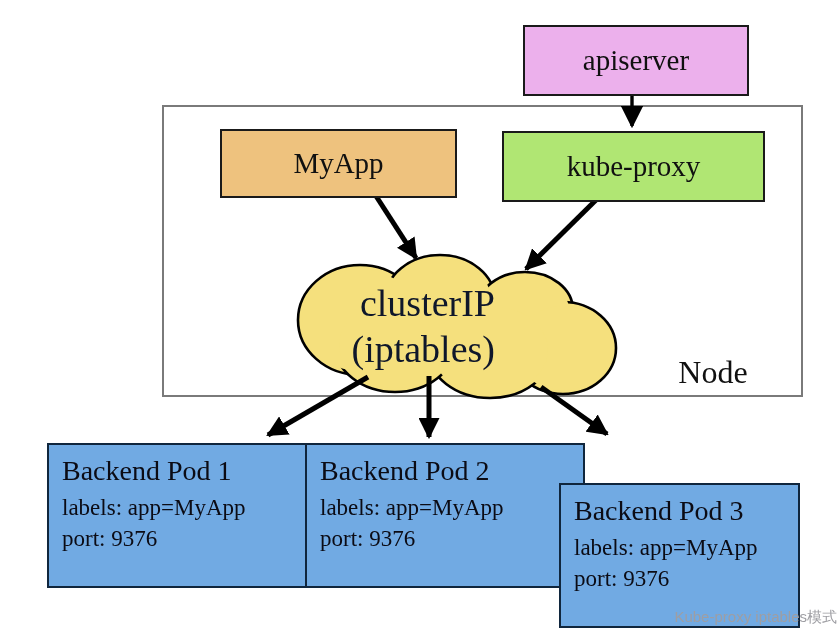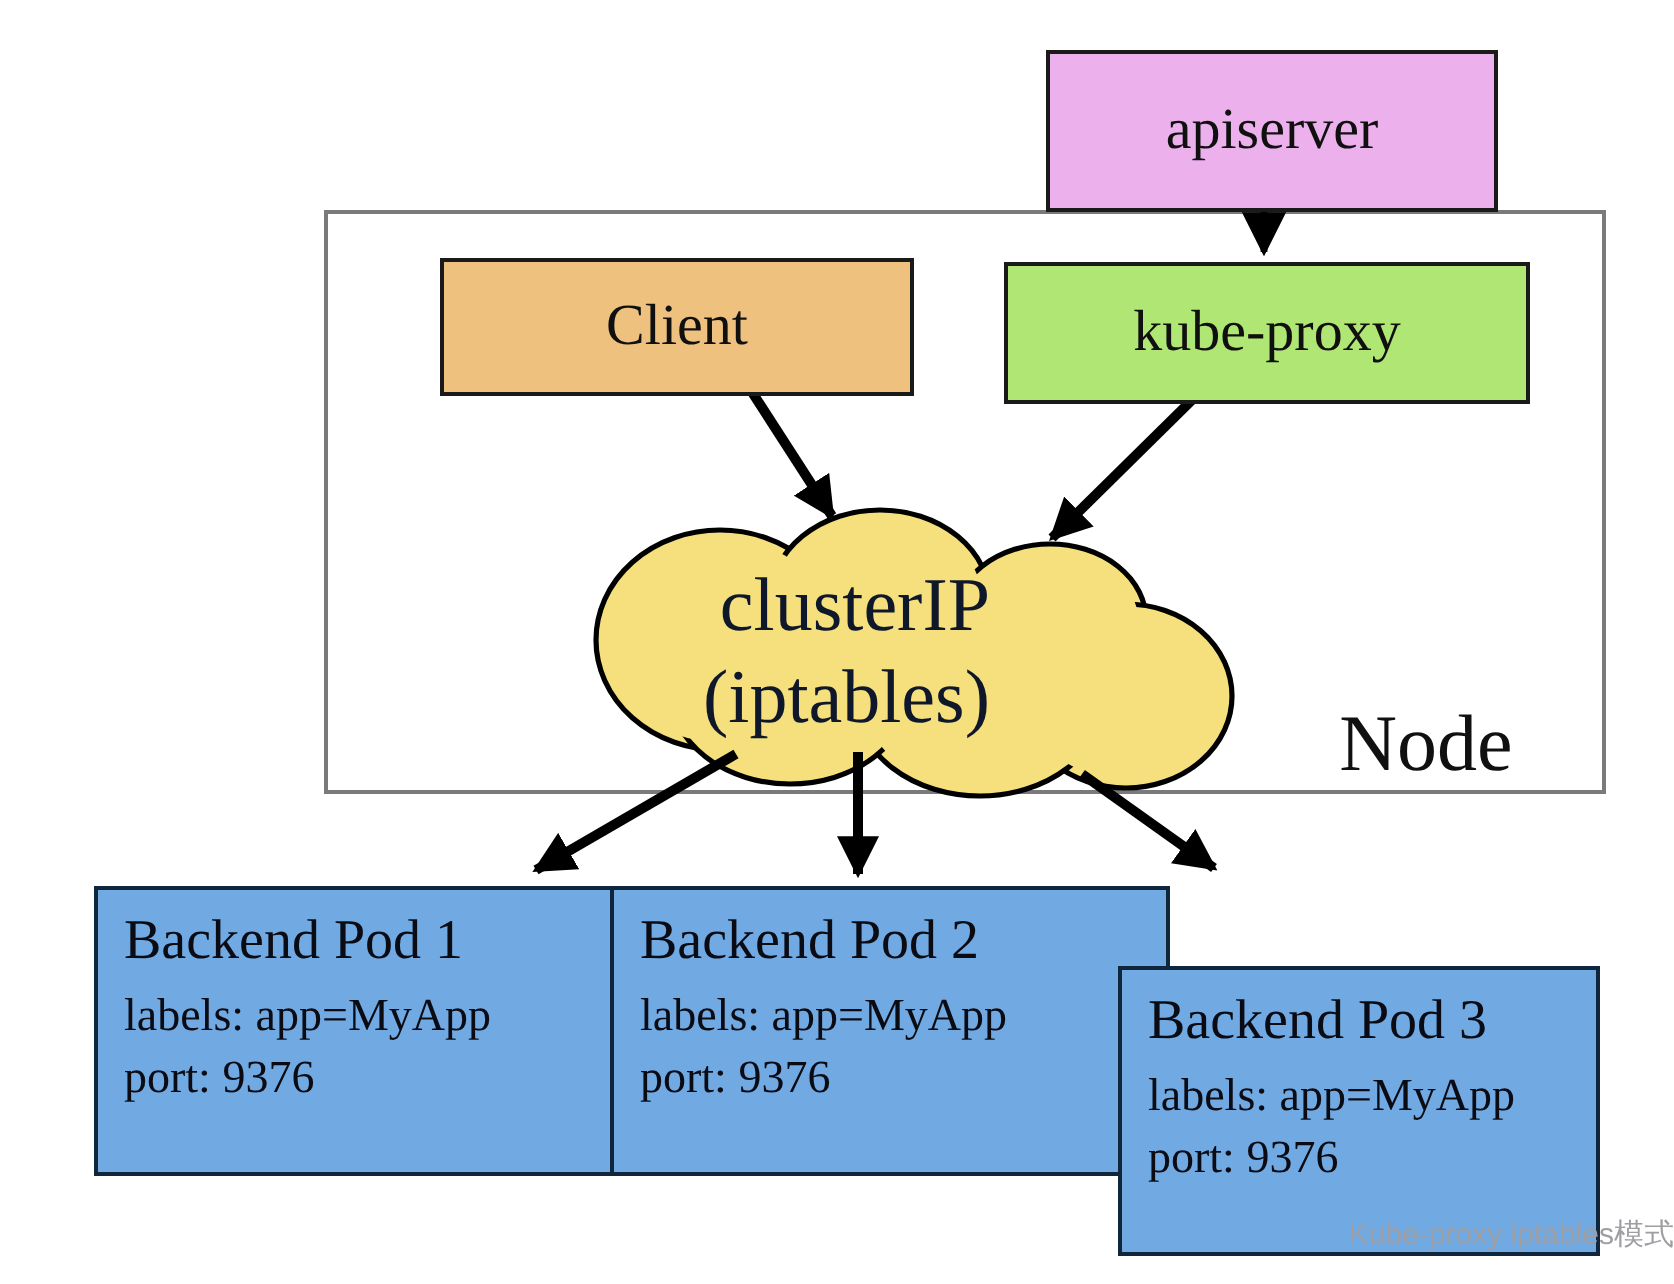--- a/index.html
+++ b/index.html
@@ -10,29 +10,29 @@
   .layer{position:absolute;left:0;top:0;width:837px;height:642px;}
   svg.layer{z-index:3;pointer-events:none;}
 
   .node-rect{
     position:absolute;left:162px;top:105px;width:641px;height:292px;
     border:2px solid var(--node-border,#7a7a7a);box-sizing:border-box;z-index:1;
     background:#fff;
   }
   .node-label{
     position:absolute;left:648px;top:350px;width:130px;text-align:center;
-    font-size:40px;line-height:44px;z-index:2;color:#101010;
+    font-size:32px;line-height:44px;z-index:2;color:#101010;
   }
 
   .box{
     position:absolute;box-sizing:border-box;border:2.5px solid var(--box-border,#1a1a1a);
     display:flex;align-items:center;justify-content:center;
     font-size:29px;z-index:4;color:#101010;
   }
-  .apiserver{left:523px;top:25px;width:226px;height:81px;background:var(--apiserver-bg,#ecb0ec);}
+  .apiserver{left:523px;top:25px;width:226px;height:71px;background:var(--apiserver-bg,#ecb0ec);}
   .client{left:220px;top:129px;width:237px;height:69px;background:var(--client-bg,#eec27e);}
   .kubeproxy{left:502px;top:131px;width:263px;height:71px;background:var(--kubeproxy-bg,#b0e673);}
 
   .cloud-text{
     position:absolute;left:300px;top:280px;width:195px;text-align:right;
     z-index:4;font-size:38px;line-height:46px;color:#0f172a;
   }
 
   .pod{
     position:absolute;top:443px;height:145px;box-sizing:border-box;
@@ -96,21 +96,21 @@
       <line x1="368" y1="377" x2="268" y2="435" stroke-width="5" marker-end="url(#ah)"></line>
       <line x1="429" y1="376" x2="429" y2="437" stroke-width="5" marker-end="url(#ah)"></line>
       <line x1="541" y1="387" x2="607" y2="434" stroke-width="5" marker-end="url(#ah)"></line>
     </g>
   </svg>
 
   <div class="box apiserver">
     <span>apiserver</span>
   </div>
   <div class="box client">
-    <span>Client</span>
+    <span>MyApp</span>
   </div>
   <div class="box kubeproxy">
     <span>kube-proxy</span>
   </div>
 
   <div class="cloud-text">
     <div>clusterIP</div>
     <div>(iptables)</div>
   </div>
 

